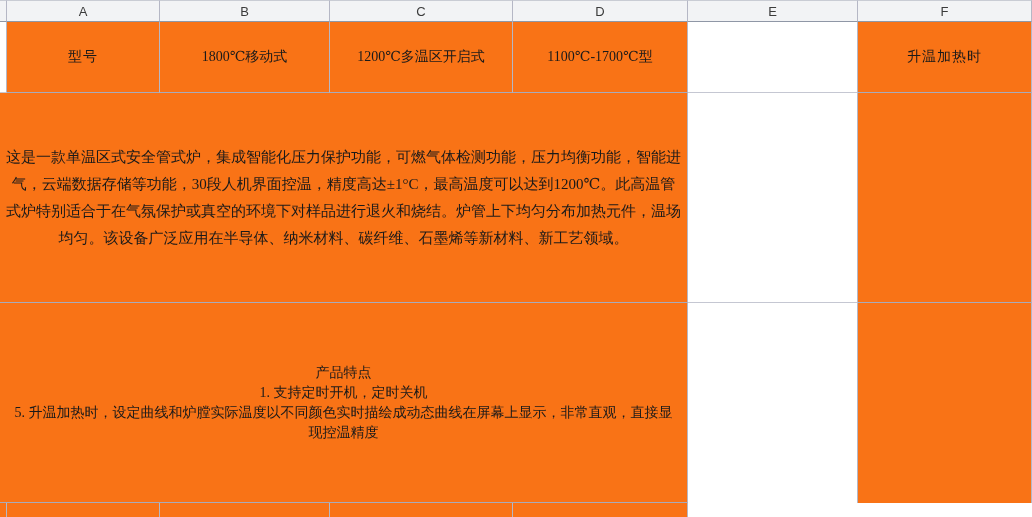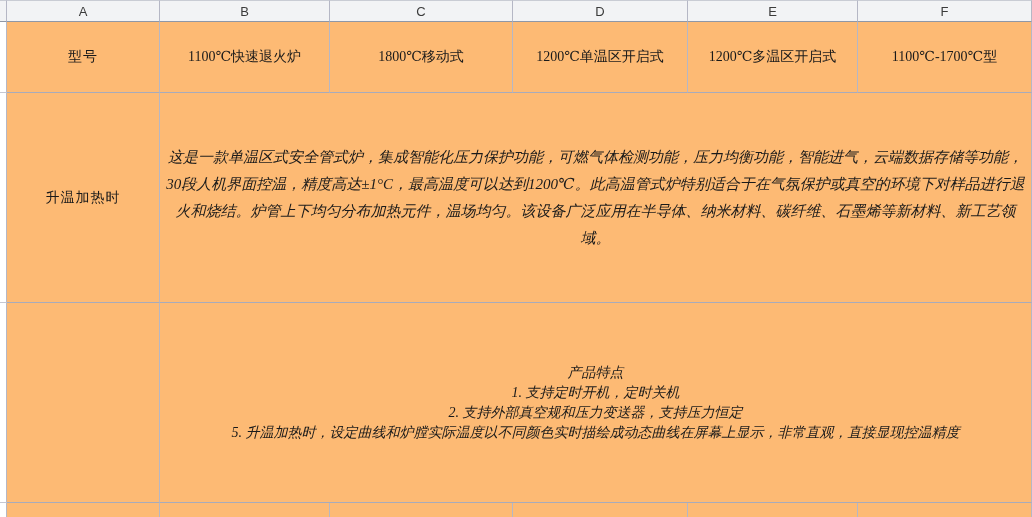--- a/index.html
+++ b/index.html
@@ -14,21 +14,21 @@
     height: 517px;
     overflow: hidden;
     background: #ffffff;
     display: grid;
     grid-template-columns: 7px 153px 170px 183px 175px 170px 174px;
     grid-template-rows: 22px 71px 210px 200px 14px;
   }
   .cell {
     border-right: 1px solid #b5b7c5;
     border-bottom: 1px solid #a8abba;
-    background: #fdba74;
+    background: #f97316;
     display: flex;
     align-items: center;
     justify-content: center;
     text-align: center;
     font-size: 14px;
     overflow: hidden;
   }
   .colhead {
     background: #f2f3f5;
     border-top: 1px solid #c9ccd4;
@@ -37,21 +37,21 @@
     font-size: 13px;
     color: #3b3b3b;
   }
   .strip {
     background: #ffffff;
     border-right: 1px solid #b5b7c5;
     border-bottom: 1px solid #c5c7d2;
   }
   .strip.head { background: #f2f3f5; border-bottom: 1px solid #8f97a6; border-top: 1px solid #c9ccd4; }
   .nobottom { border-bottom: none; }
-  .merged { grid-column: span 5; font-style: italic; }
+  .merged { grid-column: span 5; }
   .label-cell { font-size: 14px; letter-spacing: 1px; }
   .intro-cell {
     padding: 4px 5px;
     font-size: 15px;
     line-height: 27px;
     text-align: center;
   }
   .features-cell {
     flex-direction: column;
     font-size: 14px;
@@ -68,36 +68,33 @@
   <div class="strip head"></div>
   <div class="cell colhead">A</div>
   <div class="cell colhead">B</div>
   <div class="cell colhead">C</div>
   <div class="cell colhead">D</div>
   <div class="cell colhead">E</div>
   <div class="cell colhead">F</div>
 
   <div class="strip"></div>
   <div class="cell label-cell">型号</div>
-  <div class="cell">1100℃快速退火炉</div>
   <div class="cell">1800℃移动式</div>
-  <div class="cell">1200℃单温区开启式</div>
   <div class="cell">1200℃多温区开启式</div>
   <div class="cell">1100℃-1700℃型</div>
 
   <div class="strip"></div>
   <div class="cell label-cell">升温加热时</div>
   <div class="cell merged intro-cell">这是一款单温区式安全管式炉，集成智能化压力保护功能，可燃气体检测功能，压力均衡功能，智能进气，云端数据存储等功能，30段人机界面控温，精度高达±1°C，最高温度可以达到1200℃。此高温管式炉特别适合于在气氛保护或真空的环境下对样品进行退火和烧结。炉管上下均匀分布加热元件，温场均匀。该设备广泛应用在半导体、纳米材料、碳纤维、石墨烯等新材料、新工艺领域。</div>
 
   <div class="strip"></div>
   <div class="cell"></div>
   <div class="cell merged features-cell">
     <div>产品特点</div>
     <div>1. 支持定时开机，定时关机</div>
-    <div>2. 支持外部真空规和压力变送器，支持压力恒定</div>
     <div>5. 升温加热时，设定曲线和炉膛实际温度以不同颜色实时描绘成动态曲线在屏幕上显示，非常直观，直接显现控温精度</div>
   </div>
 
   <div class="strip nobottom"></div>
   <div class="cell nobottom"></div>
   <div class="cell nobottom"></div>
   <div class="cell nobottom"></div>
   <div class="cell nobottom"></div>
   <div class="cell nobottom"></div>
   <div class="cell nobottom"></div>

